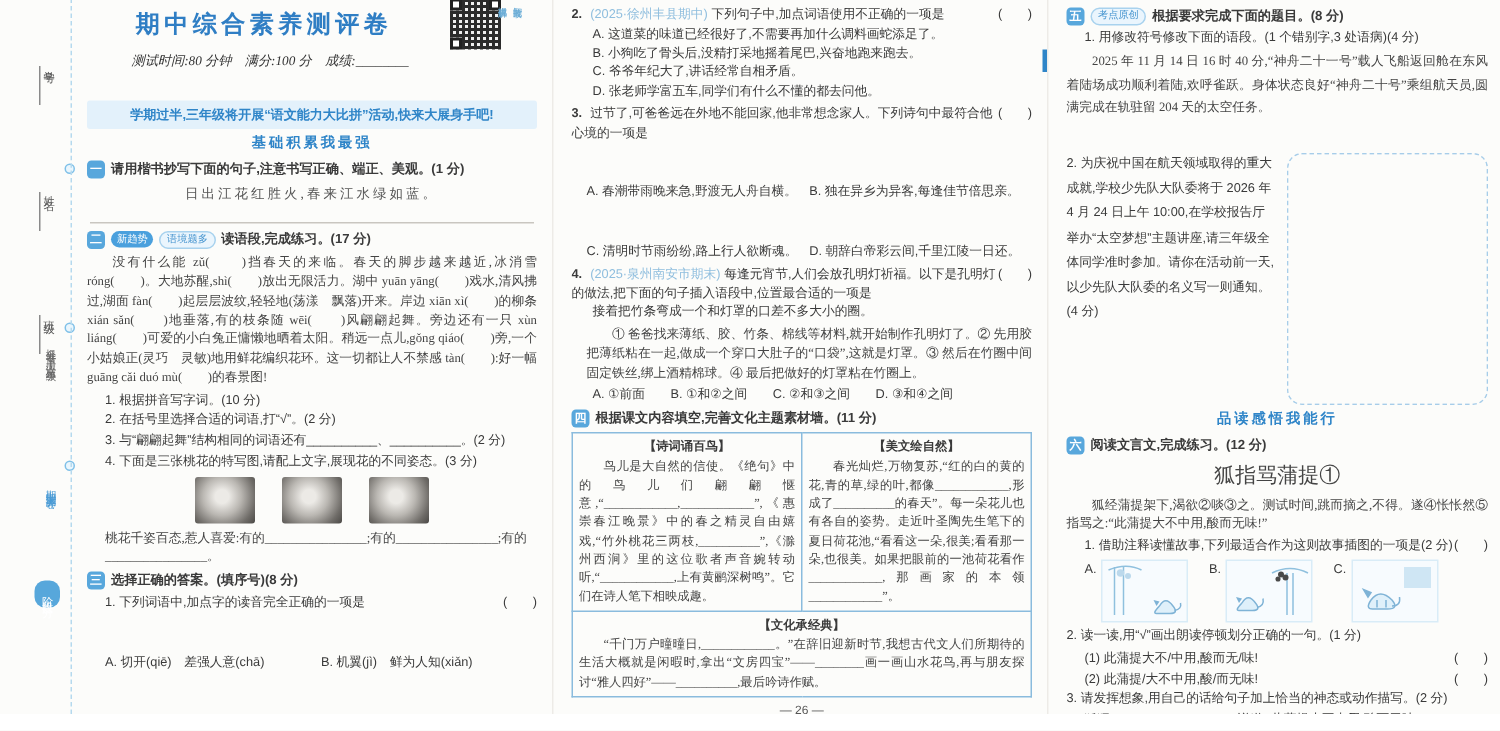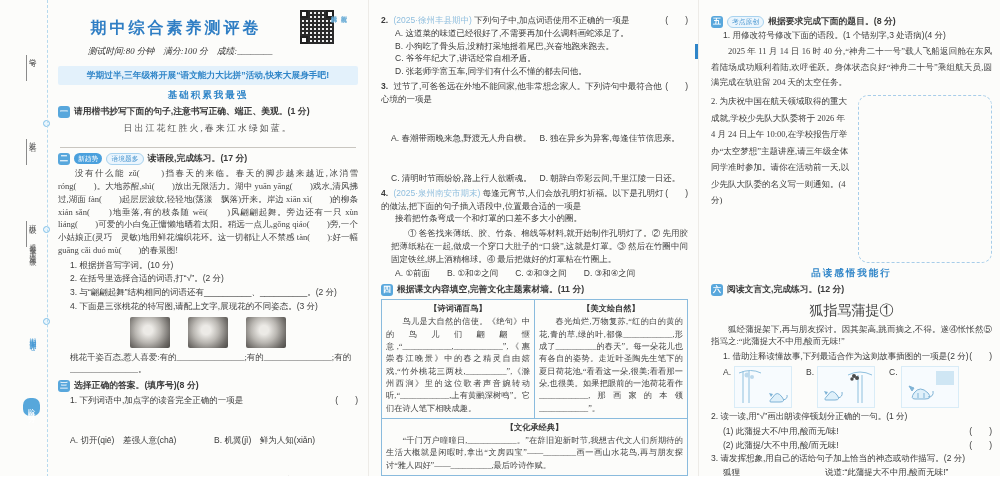--- a/index.html
+++ b/index.html
@@ -1,17 +1,17 @@
 <!DOCTYPE html>
 <html><head>
 <meta charset="utf-8">
 <style>
   html,body{margin:0;padding:0;}
   .board{position:relative;width:1000px;height:476px;background:#f6f5f2;display:flex;
-         font-family:"Liberation Sans","DejaVu Sans",sans-serif;color:#3a3a3a;overflow:hidden;}
+         font-family:"Liberation Sans","DejaVu Sans",sans-serif;color:#3a3a3a;overflow:hidden;align-items:flex-end;}
   .pg{box-sizing:border-box;height:487px;overflow:hidden;background:#fcfcfa;position:relative;
       font-size:8.5px;line-height:1.5;}
   #pg1{width:368px;padding:14px 10px 0 58px;}
   #pg2{width:330px;padding:12px 10px 0 12px;border-left:1px solid #edebe7;}
   #pg3{width:302px;padding:12px 8px 0 12px;border-left:1px solid #edebe7;}
 
   
   .spine{position:absolute;left:0;top:0;width:52px;height:487px;}
   .spine:after{content:"";position:absolute;right:4px;top:0;bottom:0;border-right:1px dashed #b5d9ee;}
   .vtxt{writing-mode:vertical-rl;text-orientation:mixed;}
@@ -27,21 +27,21 @@
   
   .h-title{margin:2px 64px 0 0;font-size:16px;font-weight:bold;color:#2f7ec4;letter-spacing:3px;text-align:center;}
   .qr{position:absolute;right:34px;top:10px;width:34px;height:34px;background:
       repeating-linear-gradient(0deg,#2b2b2b 0 2px,rgba(255,255,255,0) 2px 4px),
       repeating-linear-gradient(90deg,#2b2b2b 0 2px,#efefef 2px 4px);}
   .qr i{position:absolute;width:8px;height:8px;background:#fff;border:2px solid #222;box-sizing:border-box;}
   .qr .f1{left:0;top:0;} .qr .f2{right:0;top:0;} .qr .f3{left:0;bottom:0;}
   .qr-cap{position:absolute;right:20px;top:11px;display:flex;gap:1px;}
   .qr-cap span{writing-mode:vertical-rl;font-size:6px;color:#69acd6;letter-spacing:0.5px;}
   .meta{font-family:"Liberation Serif","DejaVu Serif",serif;font-style:italic;text-align:center;
-        font-size:8.8px;color:#333;margin:5px 56px 8px 0;}
+        font-size:8.8px;color:#333;margin:5px 56px 20px 0;}
   .banner{background:#e3f1fb;color:#2f85c8;font-weight:bold;text-align:center;font-size:8.7px;
           padding:3px 2px;border-radius:2px;margin:2px 0 3px;}
   .part-hd{text-align:center;font-weight:bold;color:#2f85c8;font-size:9.5px;letter-spacing:2px;margin:3px 0 2px;}
 
   .sec-hd{display:flex;align-items:center;gap:4px;font-weight:bold;font-size:8.8px;margin-top:3px;}
   .sec-num{flex:0 0 auto;width:12px;height:12px;background:#58a7dc;color:#fff;border-radius:3px;
            font-size:8px;line-height:12px;text-align:center;}
   .badge1{background:#4aa0dd;color:#fff;border-radius:6px;font-size:6.8px;padding:0 4px;line-height:11px;font-weight:normal;}
   .badge2{background:#eaf5fd;color:#4795cf;border:1px solid #a8d2ee;border-radius:6px;font-size:6.8px;
           padding:0 4px;line-height:10px;font-weight:normal;}
@@ -64,21 +64,21 @@
   .capline{margin-left:12px;}
 
   
   .mat{width:100%;border-collapse:collapse;margin-top:3px;}
   .mat td{border:1px solid #8abbdd;padding:2px 4px 3px;vertical-align:top;font-size:8.2px;width:50%;}
   .cellhd{text-align:center;font-weight:bold;margin:1px 0;}
   .celltx{text-indent:2em;text-align:justify;}
   .edge-tick{position:absolute;right:0;top:44px;width:3px;height:15px;background:#2f85c8;}
 
   
-  .q2wrap{display:flex;margin-top:2px;font-family:Liberation Serif, serif;}
+  .q2wrap{display:flex;margin-top:20px;}
   .q2txt{flex:1;line-height:1.95;}
   .notice-box{flex:0 0 auto;width:132px;height:166px;border:1.5px dashed #a7cde9;border-radius:10px;margin:2px 0 0 8px;}
   .cc-title{text-align:center;font-weight:normal;font-size:14px;margin:3px 0 1px;}
   .notes{font-size:8px;}
   .illurow{display:flex;gap:14px;margin:3px 0 2px 12px;align-items:flex-start;}
   .illu{display:flex;gap:3px;align-items:flex-start;}
   .illu svg{background:#f7fbfe;border:1px solid #d9ecf7;}
   .pno{text-align:center;font-size:8px;color:#555;margin-top:3px;}
   .sp185{line-height:1.85;}
 </style>
@@ -236,21 +236,21 @@
       <div class="notice-box"></div>
     </div>
 
     <div class="part-hd">品读感悟我能行</div>
 
     <div class="sec-hd">
       <span class="sec-num">六</span>
       <span>阅读文言文,完成练习。(12 分)</span>
     </div>
     <div class="kai cc-title">狐指骂蒲提①</div>
-    <div class="kai passage">狐经蒲提架下,再与朋友探讨。因其架高,跳而摘之,不得。遂④怅怅然⑤指骂之:“此蒲提大不中用,酸而无味!”</div>
+    <div class="kai passage">狐经蒲提架下,渴欲②啖③之。测试时间,跳而摘之,不得。遂④怅怅然⑤指骂之:“此蒲提大不中用,酸而无味!”</div>
 
     <div class="qline subq">
       <span class="paren">(　　)</span>
       <span>1. 借助注释读懂故事,下列最适合作为这则故事插图的一项是(2 分)</span>
     </div>
     <div class="illurow">
       <span class="illu">
         <span>A.</span>
         <svg width="56" height="40" viewBox="0 0 56 40">
           <path d="M8 4 L8 36 M14 4 L14 36" stroke="#8fc0de" fill="none"></path>

